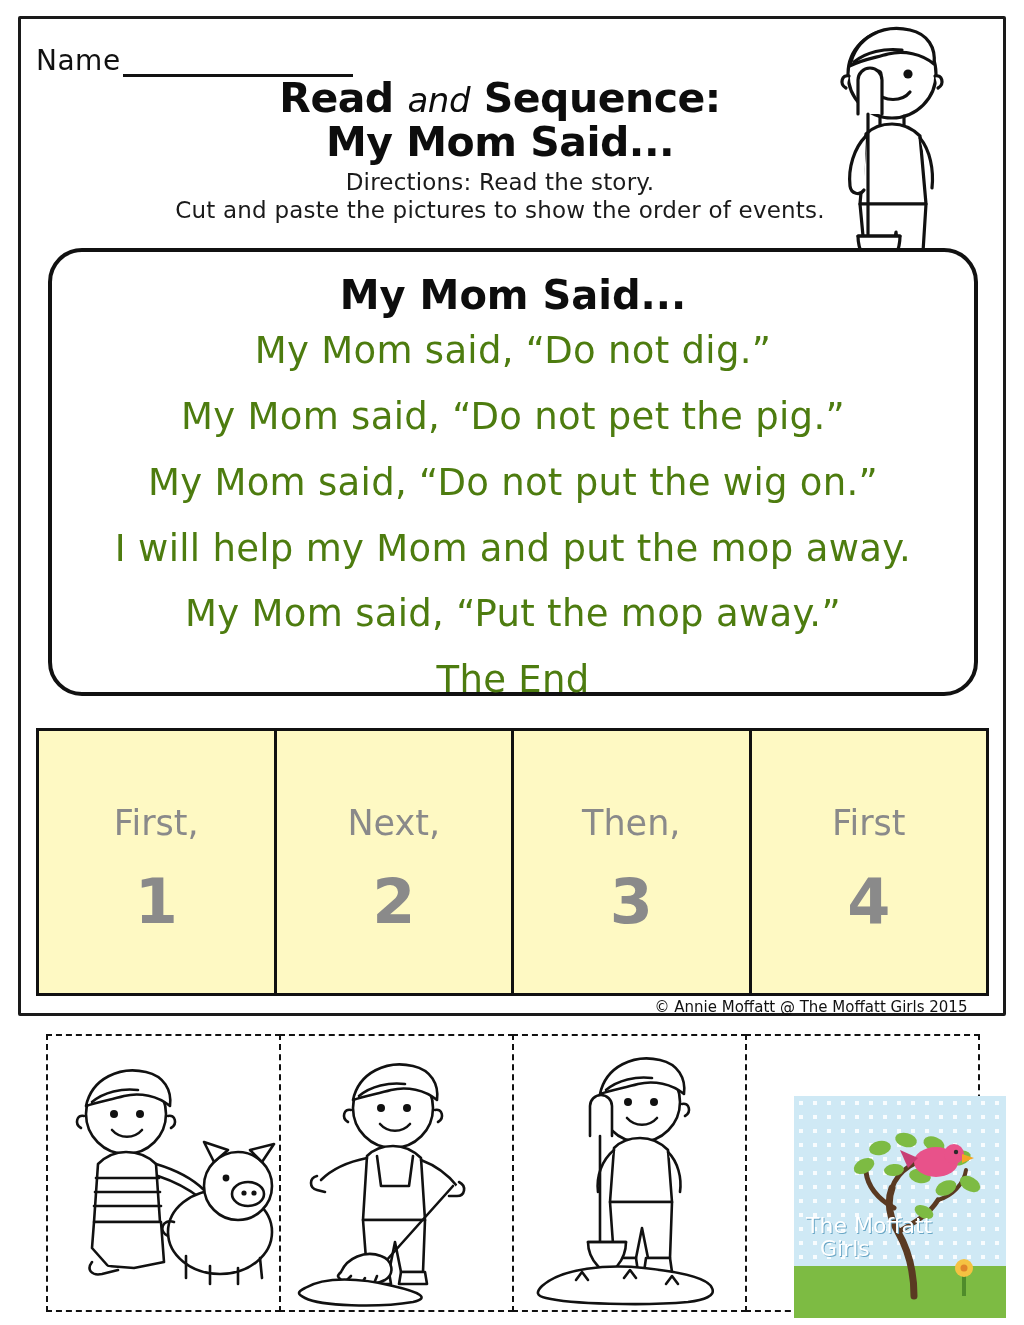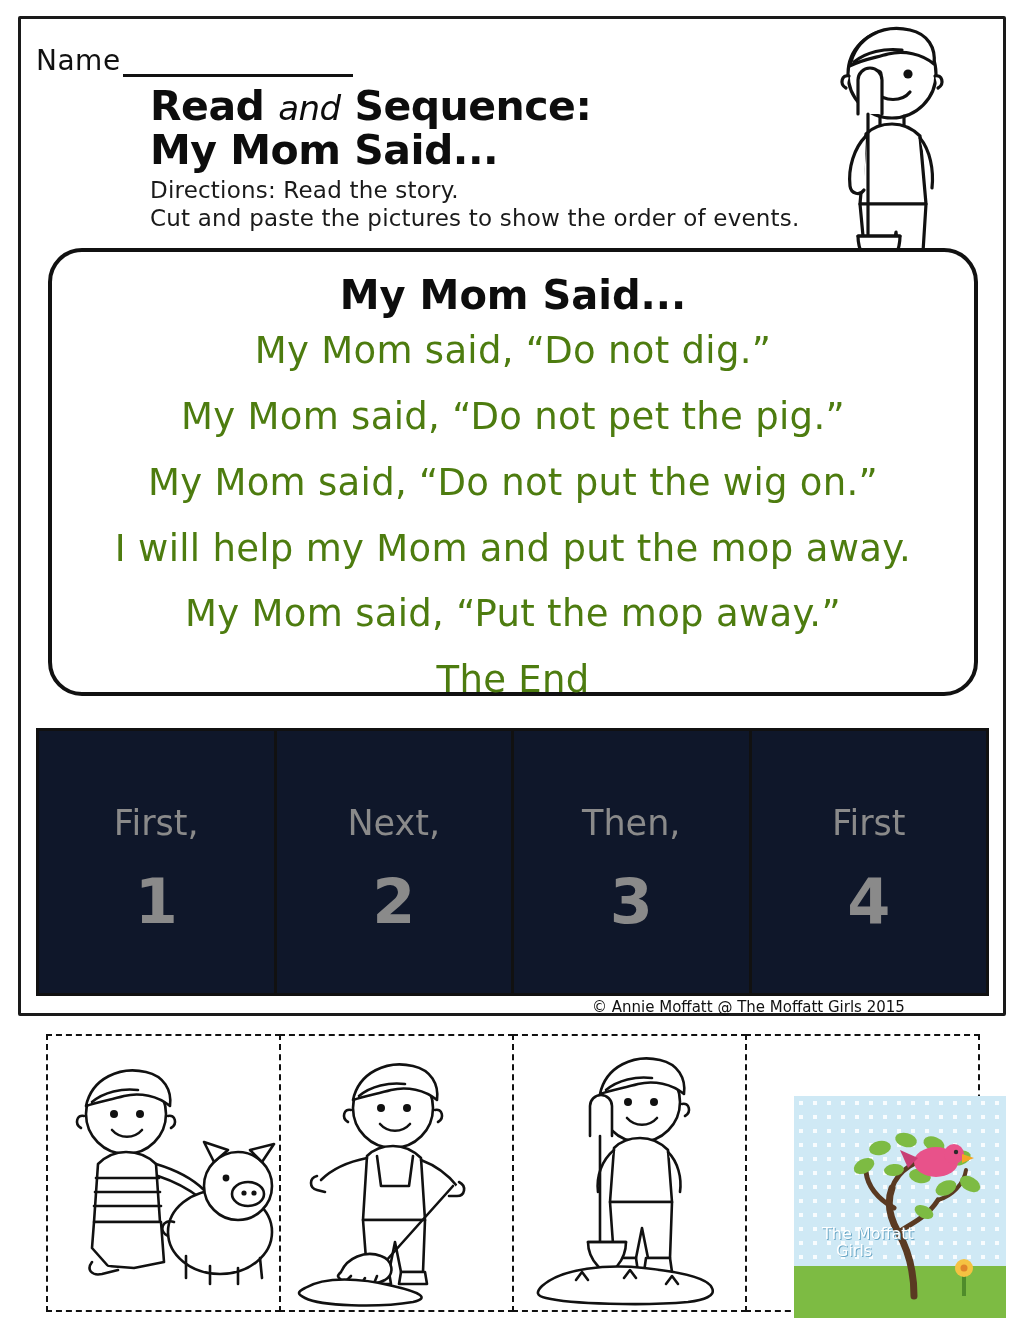--- a/index.html
+++ b/index.html
@@ -42,23 +42,23 @@
   .name-line {
     width: 230px;
     border-bottom: 3px solid #111;
     height: 26px;
     margin-left: 2px;
   }
 
   
   .title-block {
     position: absolute;
-    left: 150px; top: 84px;
+    left: 150px; top: 76px;
     width: 700px;
-    text-align: left;
+    text-align: center;
   }
   .title-line1, .title-line2 {
     font-family: "DejaVu Sans", sans-serif;
     font-weight: bold;
     font-size: 41px;
     line-height: 1.08;
     color: #0d0d0d;
     letter-spacing: -0.5px;
   }
   .title-line1 .and {
@@ -118,41 +118,41 @@
   }
   .seq-cell {
     flex: 1 1 0;
     border: 3px solid #111;
     margin-right: -3px;
     display: flex;
     flex-direction: column;
     align-items: center;
     justify-content: flex-start;
     padding-top: 72px;
-    background: #0f172a;
+    background: #fef9c3;
   }
   .seq-word {
     font-family: "DejaVu Sans", sans-serif;
     font-size: 35px;
     color: #8a8a8a;
   }
   .seq-num {
     font-family: "DejaVu Sans", sans-serif;
     font-weight: bold;
     font-size: 62px;
     color: #8a8a8a;
     margin-top: 22px;
   }
 
   
   .copyright {
     position: absolute;
-    left: 592px; top: 998px;
+    left: 616px; top: 998px;
     width: 390px;
-    text-align: left;
+    text-align: center;
     font-family: "DejaVu Sans", sans-serif;
     font-size: 15px;
     color: #111;
   }
 
   
   .cut-row {
     position: absolute;
     left: 46px; top: 1034px;
     width: 942px; height: 278px;
@@ -185,25 +185,24 @@
   }
   .logo-grass {
     position: absolute;
     left: 0; bottom: 0; width: 100%; height: 52px;
     background: #7dbb43;
   }
   .logo-text {
     position: absolute;
     left: 12px; bottom: 58px;
     font-family: "DejaVu Sans", sans-serif;
-    font-size: 16px;
+    font-size: 22px;
     line-height: 1.05;
     color: #ffffff;
     text-shadow: 1px 1px 0 #6aa7c6;
-    margin-left: 16px;
   }
   .logo-text .l2 { padding-left: 14px; display: block; }
 </style>
 </head>
 <body>
 
 <div id="page">
 
   <div class="sheet-border"></div>
 

